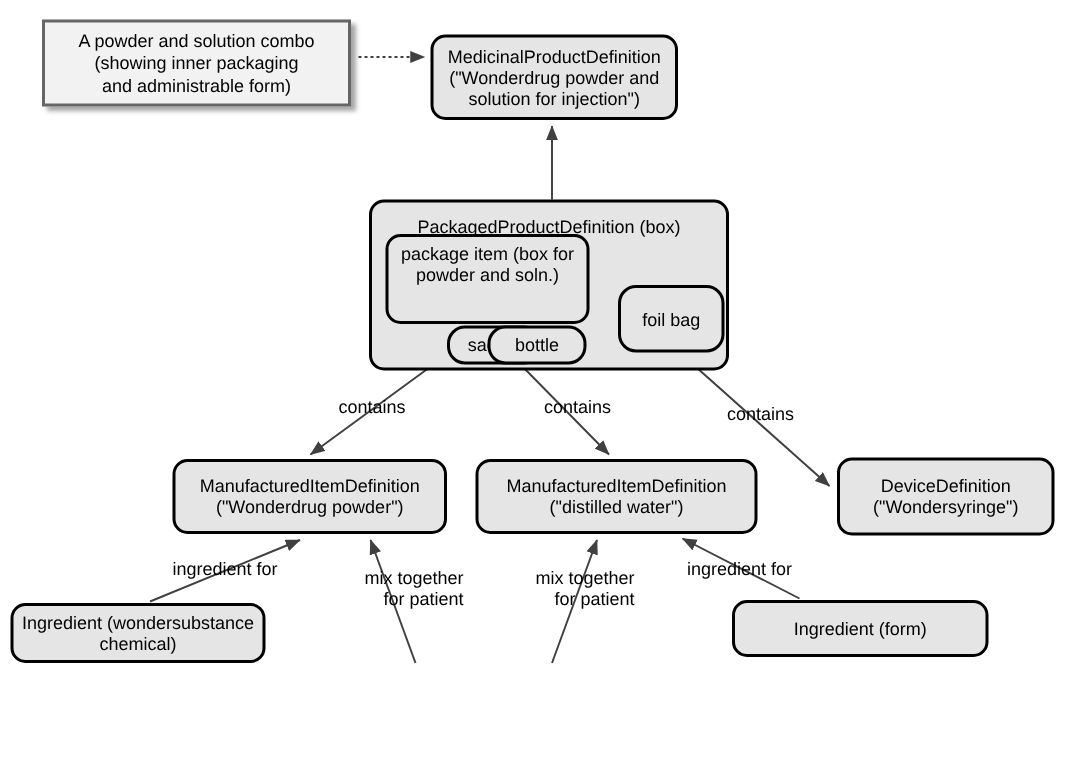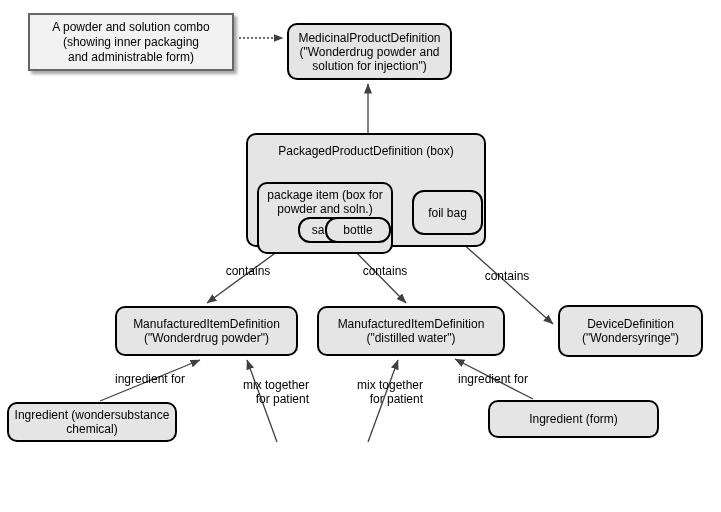--- a/index.html
+++ b/index.html
@@ -58,21 +58,21 @@
     left: 0; top: 0;
     width: 721px; height: 512px;
     z-index: 1;
     pointer-events: none;
   }
 
   
   #note            { left: 28px;  top: 13px;  width: 206px; height: 58px; }
   #medicinal       { left: 287px; top: 23px;  width: 165px; height: 57px; }
   #packaged        { left: 246px; top: 133px; width: 240px; height: 114px; padding-top: 9px; }
-  #package-item    { left: 257px; top: 182px; width: 136px; height: 72px; padding-top: 4px; }
+  #package-item    { left: 257px; top: 156px; width: 136px; height: 60px; padding-top: 4px; }
   #sachet          { left: 258px; top: 217px; width: 63px;  height: 26px; margin-left: 40px; }
   #bottle          { left: 325px; top: 217px; width: 66px;  height: 26px; }
   #foil-bag        { left: 412px; top: 190px; width: 71px;  height: 45px; }
   #mid-powder      { left: 115px; top: 306px; width: 183px; height: 50px; }
   #mid-water       { left: 317px; top: 306px; width: 188px; height: 50px; }
   #device          { left: 558px; top: 305px; width: 145px; height: 52px; }
   #ingredient-chem { left: 7px;   top: 402px; width: 170px; height: 40px; }
   #ingredient-water{ left: 488px; top: 400px; width: 171px; height: 38px; }
   #administerable  { left: 233px; top: 443px; width: 181px; height: 48px; }
 

